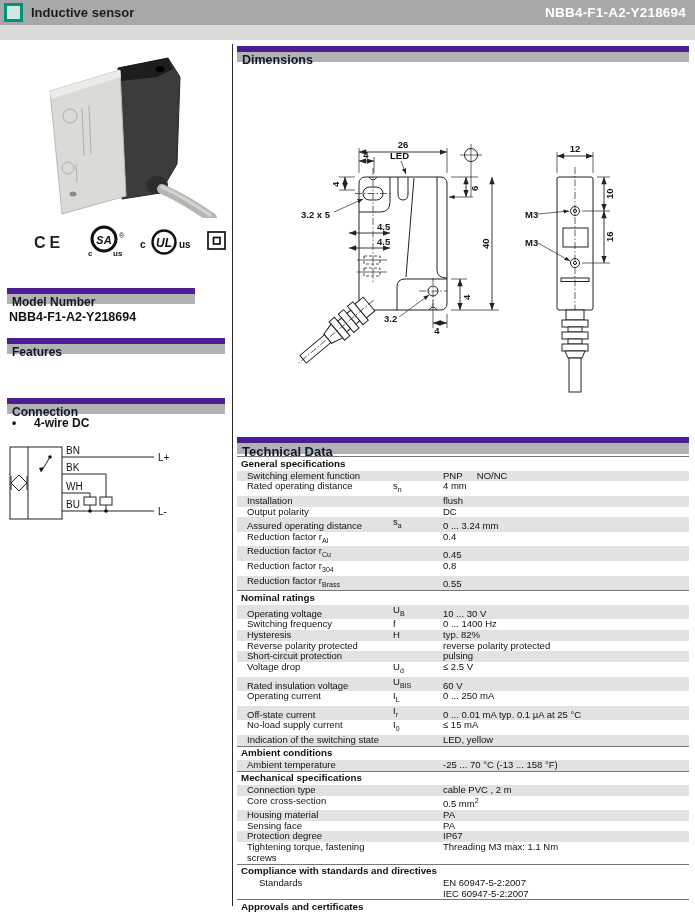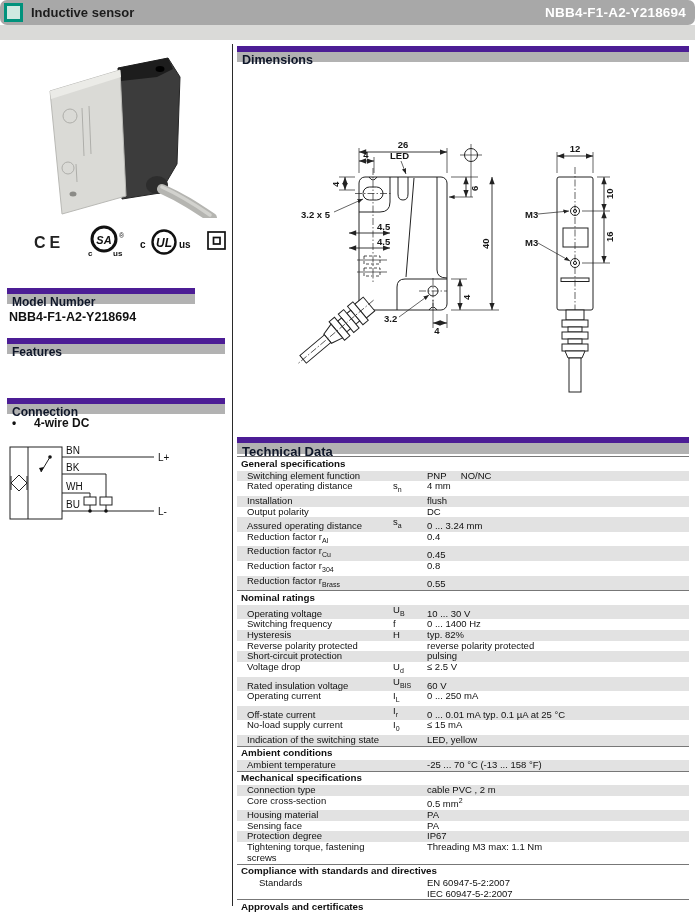--- a/index.html
+++ b/index.html
@@ -1,20 +1,20 @@
 <!DOCTYPE html>
 <html><head>
 <meta charset="utf-8">
 <style>
   html,body{margin:0;padding:0;background:#ffffff;}
   .page{position:relative;width:695px;height:912px;background:#ffffff;
         font-family:"Liberation Sans",sans-serif;color:#111;overflow:hidden;}
 
   
-  .topbar{position:absolute;left:0;top:0;width:695px;height:25px;background:#a8a8a8;border-radius:7px;}
+  .topbar{position:absolute;left:0;top:0;width:695px;height:25px;background:#a8a8a8;}
   .topstrip{position:absolute;left:0;top:25px;width:695px;height:15px;background:#dadad8;}
   .logo-sq{position:absolute;left:4px;top:3px;width:13px;height:13px;
            background:#cfe9e1;border:3px solid #00927c;}
   .topbar .title{position:absolute;left:31px;top:0;height:25px;line-height:25px;
                  font-weight:bold;font-size:13px;color:#1c1c1c;}
   .topbar .model{position:absolute;right:9px;top:0;height:25px;line-height:25px;
                  font-weight:bold;font-size:13.5px;color:#ffffff;letter-spacing:.2px;}
 
   
   .vdivider{position:absolute;left:232px;top:44px;width:1px;height:862px;background:#2a2a2a;}
@@ -39,21 +39,21 @@
 
   
   .tech-table{position:absolute;left:237px;top:456px;width:452px;border-bottom:1px solid #888;}
   .sec-header{font-size:9.8px;font-weight:bold;border-top:1px solid #777;
               padding:1.5px 0 1.5px 4px;line-height:10.5px;background:#fff;}
   .trow{display:flex;font-size:9.5px;line-height:10.7px;}
   .trow.shade{background:#e2e2e2;align-items:flex-end;}
   .t-label{flex:0 0 156px;padding-left:10px;box-sizing:border-box;}
   .t-label.ind2{padding-left:22px;}
   .t-sym{flex:0 0 34px;}
-  .t-val{flex:1;}
+  .t-val{flex:1;margin-left:16px;}
   .trow sub{font-size:7px;}
   .trow sup{font-size:7px;}
 
   .certs{position:absolute;left:16px;top:222px;width:232px;height:42px;}
 </style>
 </head>
 <body>
 
 <div class="page">
 

